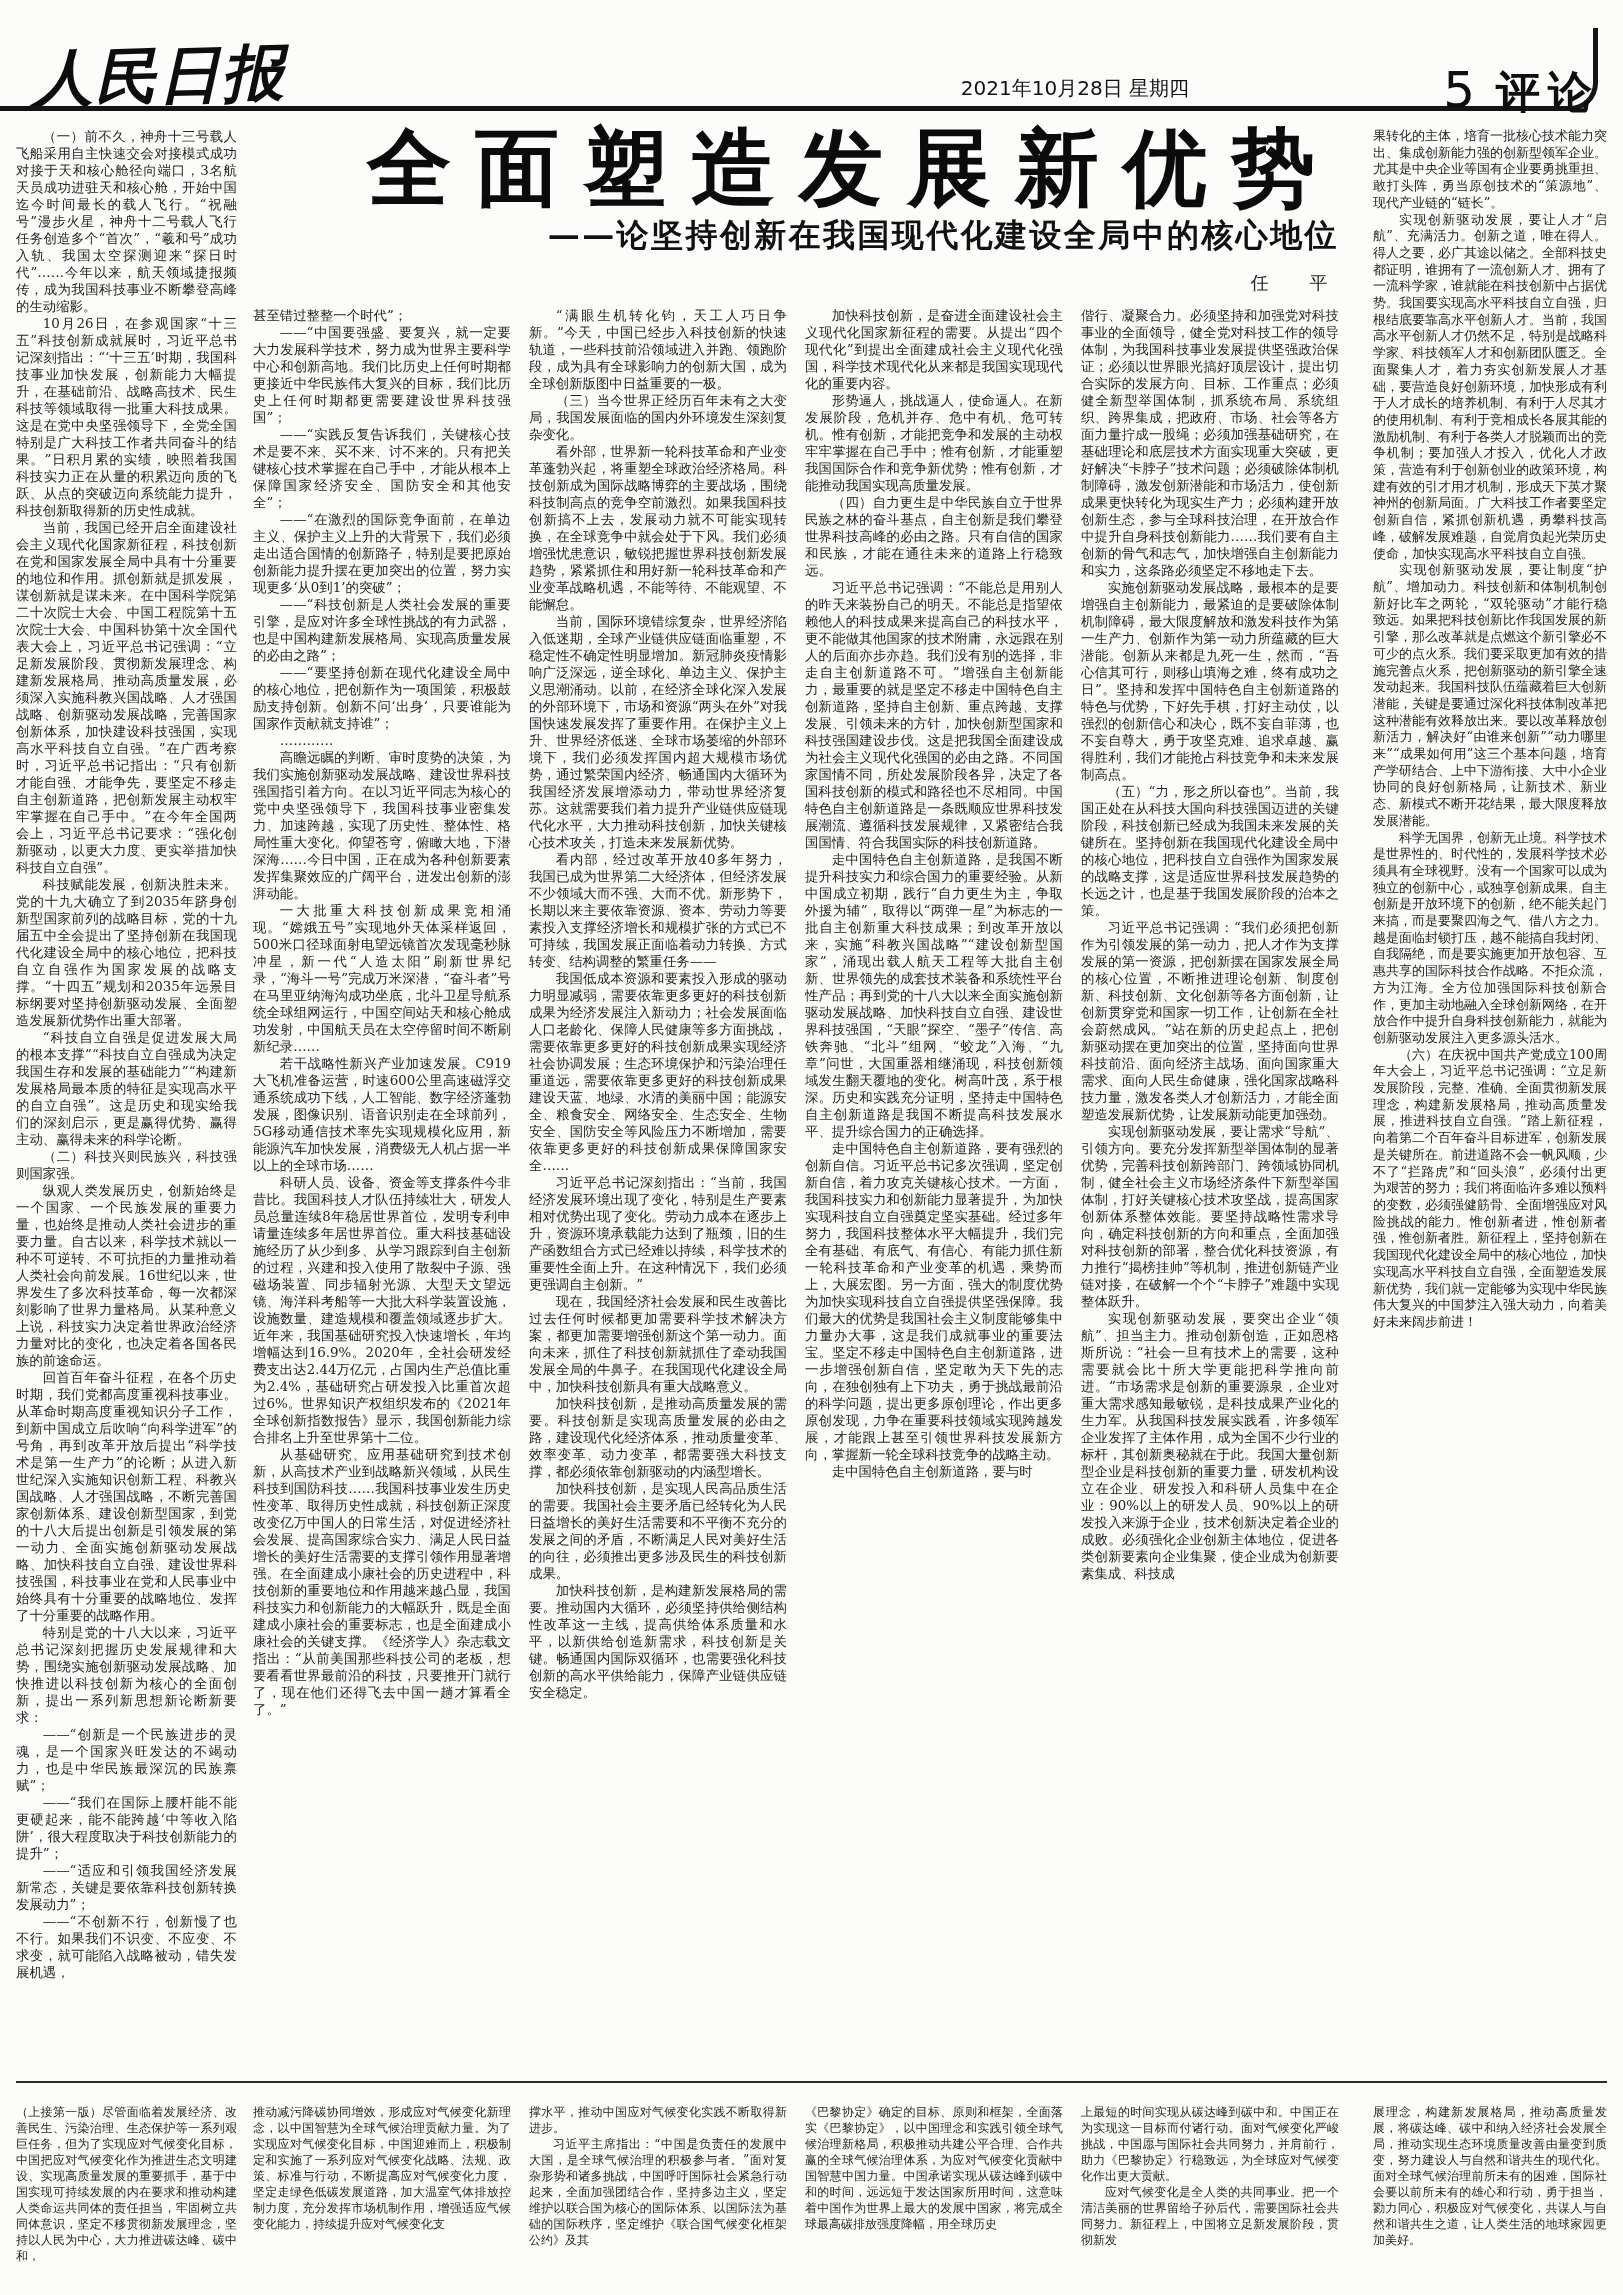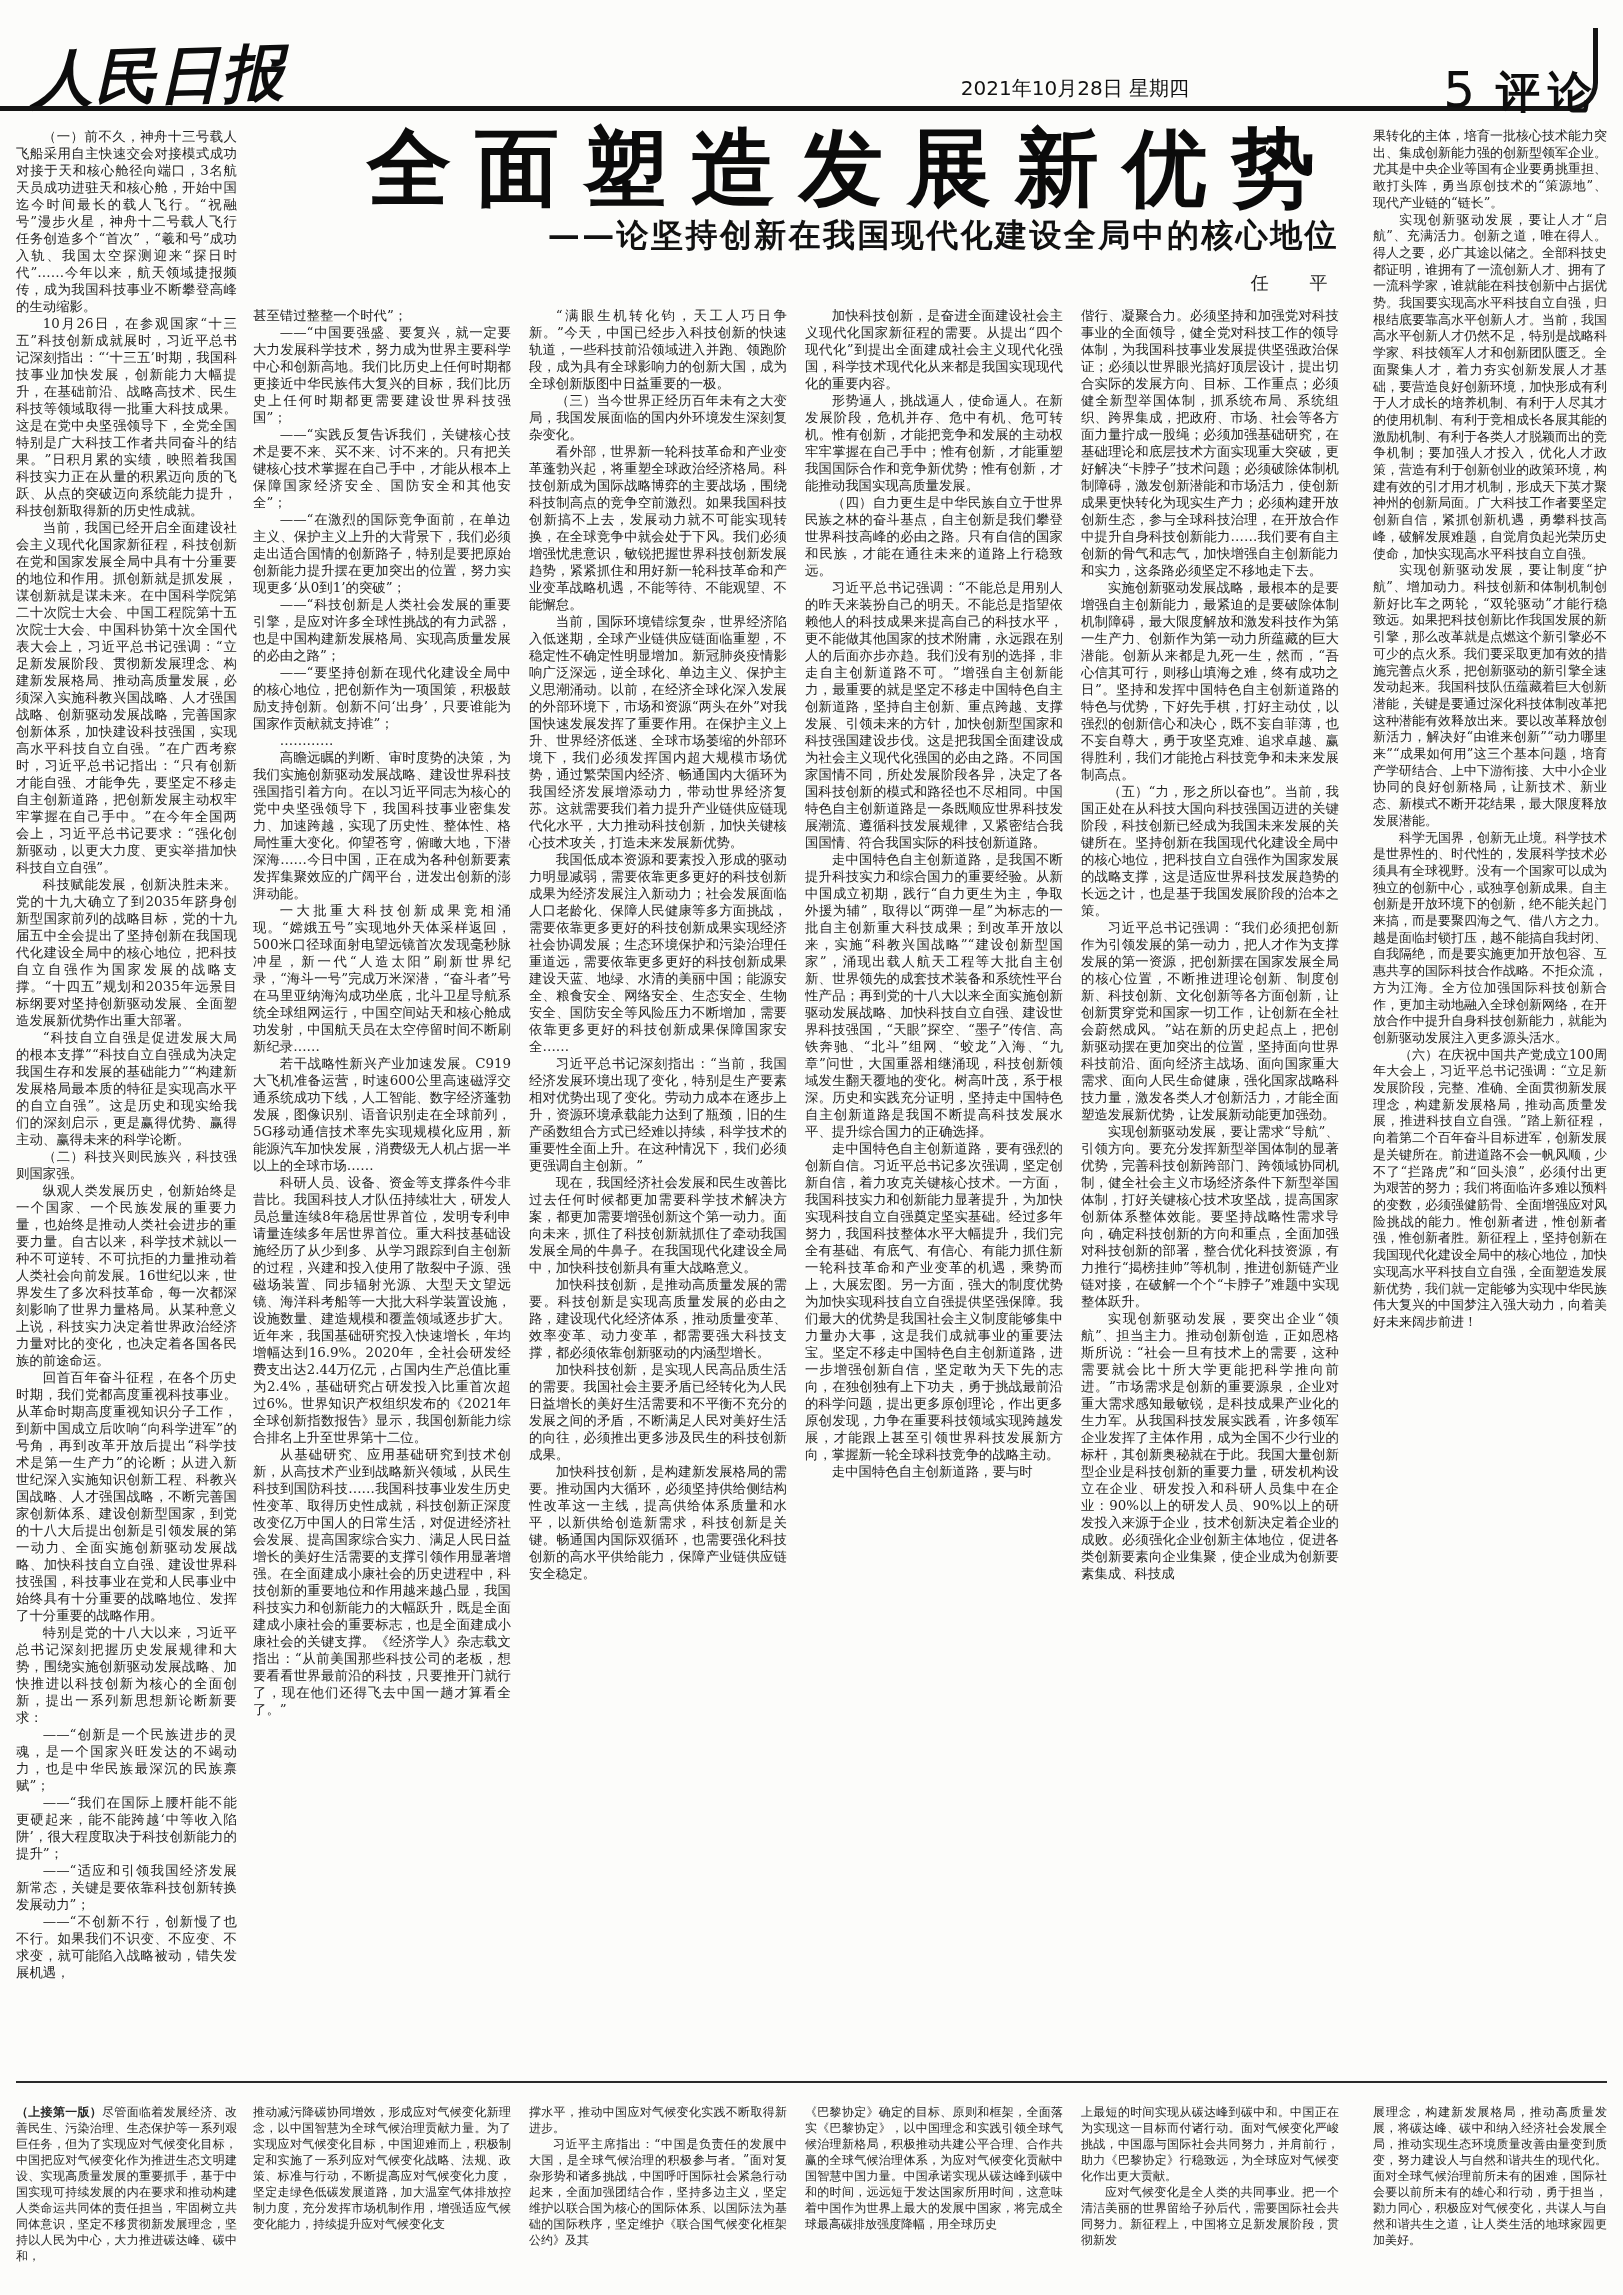--- a/index.html
+++ b/index.html
@@ -32,21 +32,21 @@
   #col-4{left:805px;top:307px;width:258px;height:1766px;}
   #col-5{left:1081px;top:307px;width:258px;height:1766px;}
   #col-6{left:1373px;top:128px;width:234px;height:1945px;}
   #col-6 p{font-size:13px;line-height:16.7px;}
 
   
   #bottom-divider{position:absolute;left:16px;top:2081px;width:1591px;height:2.4px;background:#2a2a2a;}
   .bcol{position:absolute;top:2104px;height:188px;overflow:hidden;text-align:justify;}
   .bcol p{margin:0;text-indent:2em;font-size:12px;line-height:16px;color:#262626;}
   .bcol p.cont{text-indent:0;}
-  .bcol .lead{font-weight:700;font-family:"DejaVu Sans",sans-serif;}
+  .bcol .lead{font-weight:400;font-family:"DejaVu Sans",sans-serif;}
   #bcol-1{left:16px;width:221px;}
   #bcol-2{left:253px;width:258px;}
   #bcol-3{left:529px;width:258px;}
   #bcol-4{left:805px;width:258px;}
   #bcol-5{left:1081px;width:258px;}
   #bcol-6{left:1373px;width:234px;}
 </style>
 </head>
 <body>
 
@@ -93,20 +93,21 @@
       <p>一大批重大科技创新成果竞相涌现。“嫦娥五号”实现地外天体采样返回，500米口径球面射电望远镜首次发现毫秒脉冲星，新一代“人造太阳”刷新世界纪录，“海斗一号”完成万米深潜，“奋斗者”号在马里亚纳海沟成功坐底，北斗卫星导航系统全球组网运行，中国空间站天和核心舱成功发射，中国航天员在太空停留时间不断刷新纪录……</p>
       <p>若干战略性新兴产业加速发展。C919大飞机准备运营，时速600公里高速磁浮交通系统成功下线，人工智能、数字经济蓬勃发展，图像识别、语音识别走在全球前列，5G移动通信技术率先实现规模化应用，新能源汽车加快发展，消费级无人机占据一半以上的全球市场……</p>
       <p>科研人员、设备、资金等支撑条件今非昔比。我国科技人才队伍持续壮大，研发人员总量连续8年稳居世界首位，发明专利申请量连续多年居世界首位。重大科技基础设施经历了从少到多、从学习跟踪到自主创新的过程，兴建和投入使用了散裂中子源、强磁场装置、同步辐射光源、大型天文望远镜、海洋科考船等一大批大科学装置设施，设施数量、建造规模和覆盖领域逐步扩大。近年来，我国基础研究投入快速增长，年均增幅达到16.9%。2020年，全社会研发经费支出达2.44万亿元，占国内生产总值比重为2.4%，基础研究占研发投入比重首次超过6%。世界知识产权组织发布的《2021年全球创新指数报告》显示，我国创新能力综合排名上升至世界第十二位。</p>
       <p>从基础研究、应用基础研究到技术创新，从高技术产业到战略新兴领域，从民生科技到国防科技……我国科技事业发生历史性变革、取得历史性成就，科技创新正深度改变亿万中国人的日常生活，对促进经济社会发展、提高国家综合实力、满足人民日益增长的美好生活需要的支撑引领作用显著增强。在全面建成小康社会的历史进程中，科技创新的重要地位和作用越来越凸显，我国科技实力和创新能力的大幅跃升，既是全面建成小康社会的重要标志，也是全面建成小康社会的关键支撑。《经济学人》杂志载文指出：“从前美国那些科技公司的老板，想要看看世界最前沿的科技，只要推开门就行了，现在他们还得飞去中国一趟才算看全了。”</p>
     </div>
   <div class="col" id="col-3">
       <p>“满眼生机转化钧，天工人巧日争新。”今天，中国已经步入科技创新的快速轨道，一些科技前沿领域进入并跑、领跑阶段，成为具有全球影响力的创新大国，成为全球创新版图中日益重要的一极。</p>
       <p>（三）当今世界正经历百年未有之大变局，我国发展面临的国内外环境发生深刻复杂变化。</p>
       <p>看外部，世界新一轮科技革命和产业变革蓬勃兴起，将重塑全球政治经济格局。科技创新成为国际战略博弈的主要战场，围绕科技制高点的竞争空前激烈。如果我国科技创新搞不上去，发展动力就不可能实现转换，在全球竞争中就会处于下风。我们必须增强忧患意识，敏锐把握世界科技创新发展趋势，紧紧抓住和用好新一轮科技革命和产业变革战略机遇，不能等待、不能观望、不能懈怠。</p>
       <p>当前，国际环境错综复杂，世界经济陷入低迷期，全球产业链供应链面临重塑，不稳定性不确定性明显增加。新冠肺炎疫情影响广泛深远，逆全球化、单边主义、保护主义思潮涌动。以前，在经济全球化深入发展的外部环境下，市场和资源“两头在外”对我国快速发展发挥了重要作用。在保护主义上升、世界经济低迷、全球市场萎缩的外部环境下，我们必须发挥国内超大规模市场优势，通过繁荣国内经济、畅通国内大循环为我国经济发展增添动力，带动世界经济复苏。这就需要我们着力提升产业链供应链现代化水平，大力推动科技创新，加快关键核心技术攻关，打造未来发展新优势。</p>
+      <p>看内部，经过改革开放40多年努力，我国已成为世界第二大经济体，但经济发展不少领域大而不强、大而不优。新形势下，长期以来主要依靠资源、资本、劳动力等要素投入支撑经济增长和规模扩张的方式已不可持续，我国发展正面临着动力转换、方式转变、结构调整的繁重任务——</p>
       <p>我国低成本资源和要素投入形成的驱动力明显减弱，需要依靠更多更好的科技创新成果为经济发展注入新动力；社会发展面临人口老龄化、保障人民健康等多方面挑战，需要依靠更多更好的科技创新成果实现经济社会协调发展；生态环境保护和污染治理任重道远，需要依靠更多更好的科技创新成果建设天蓝、地绿、水清的美丽中国；能源安全、粮食安全、网络安全、生态安全、生物安全、国防安全等风险压力不断增加，需要依靠更多更好的科技创新成果保障国家安全……</p>
       <p>习近平总书记深刻指出：“当前，我国经济发展环境出现了变化，特别是生产要素相对优势出现了变化。劳动力成本在逐步上升，资源环境承载能力达到了瓶颈，旧的生产函数组合方式已经难以持续，科学技术的重要性全面上升。在这种情况下，我们必须更强调自主创新。”</p>
       <p>现在，我国经济社会发展和民生改善比过去任何时候都更加需要科学技术解决方案，都更加需要增强创新这个第一动力。面向未来，抓住了科技创新就抓住了牵动我国发展全局的牛鼻子。在我国现代化建设全局中，加快科技创新具有重大战略意义。</p>
       <p>加快科技创新，是推动高质量发展的需要。科技创新是实现高质量发展的必由之路，建设现代化经济体系，推动质量变革、效率变革、动力变革，都需要强大科技支撑，都必须依靠创新驱动的内涵型增长。</p>
       <p>加快科技创新，是实现人民高品质生活的需要。我国社会主要矛盾已经转化为人民日益增长的美好生活需要和不平衡不充分的发展之间的矛盾，不断满足人民对美好生活的向往，必须推出更多涉及民生的科技创新成果。</p>
       <p>加快科技创新，是构建新发展格局的需要。推动国内大循环，必须坚持供给侧结构性改革这一主线，提高供给体系质量和水平，以新供给创造新需求，科技创新是关键。畅通国内国际双循环，也需要强化科技创新的高水平供给能力，保障产业链供应链安全稳定。</p>
     </div>
   <div class="col" id="col-4">
       <p>加快科技创新，是奋进全面建设社会主义现代化国家新征程的需要。从提出“四个现代化”到提出全面建成社会主义现代化强国，科学技术现代化从来都是我国实现现代化的重要内容。</p>
       <p>形势逼人，挑战逼人，使命逼人。在新发展阶段，危机并存、危中有机、危可转机。惟有创新，才能把竞争和发展的主动权牢牢掌握在自己手中；惟有创新，才能重塑我国国际合作和竞争新优势；惟有创新，才能推动我国实现高质量发展。</p>

